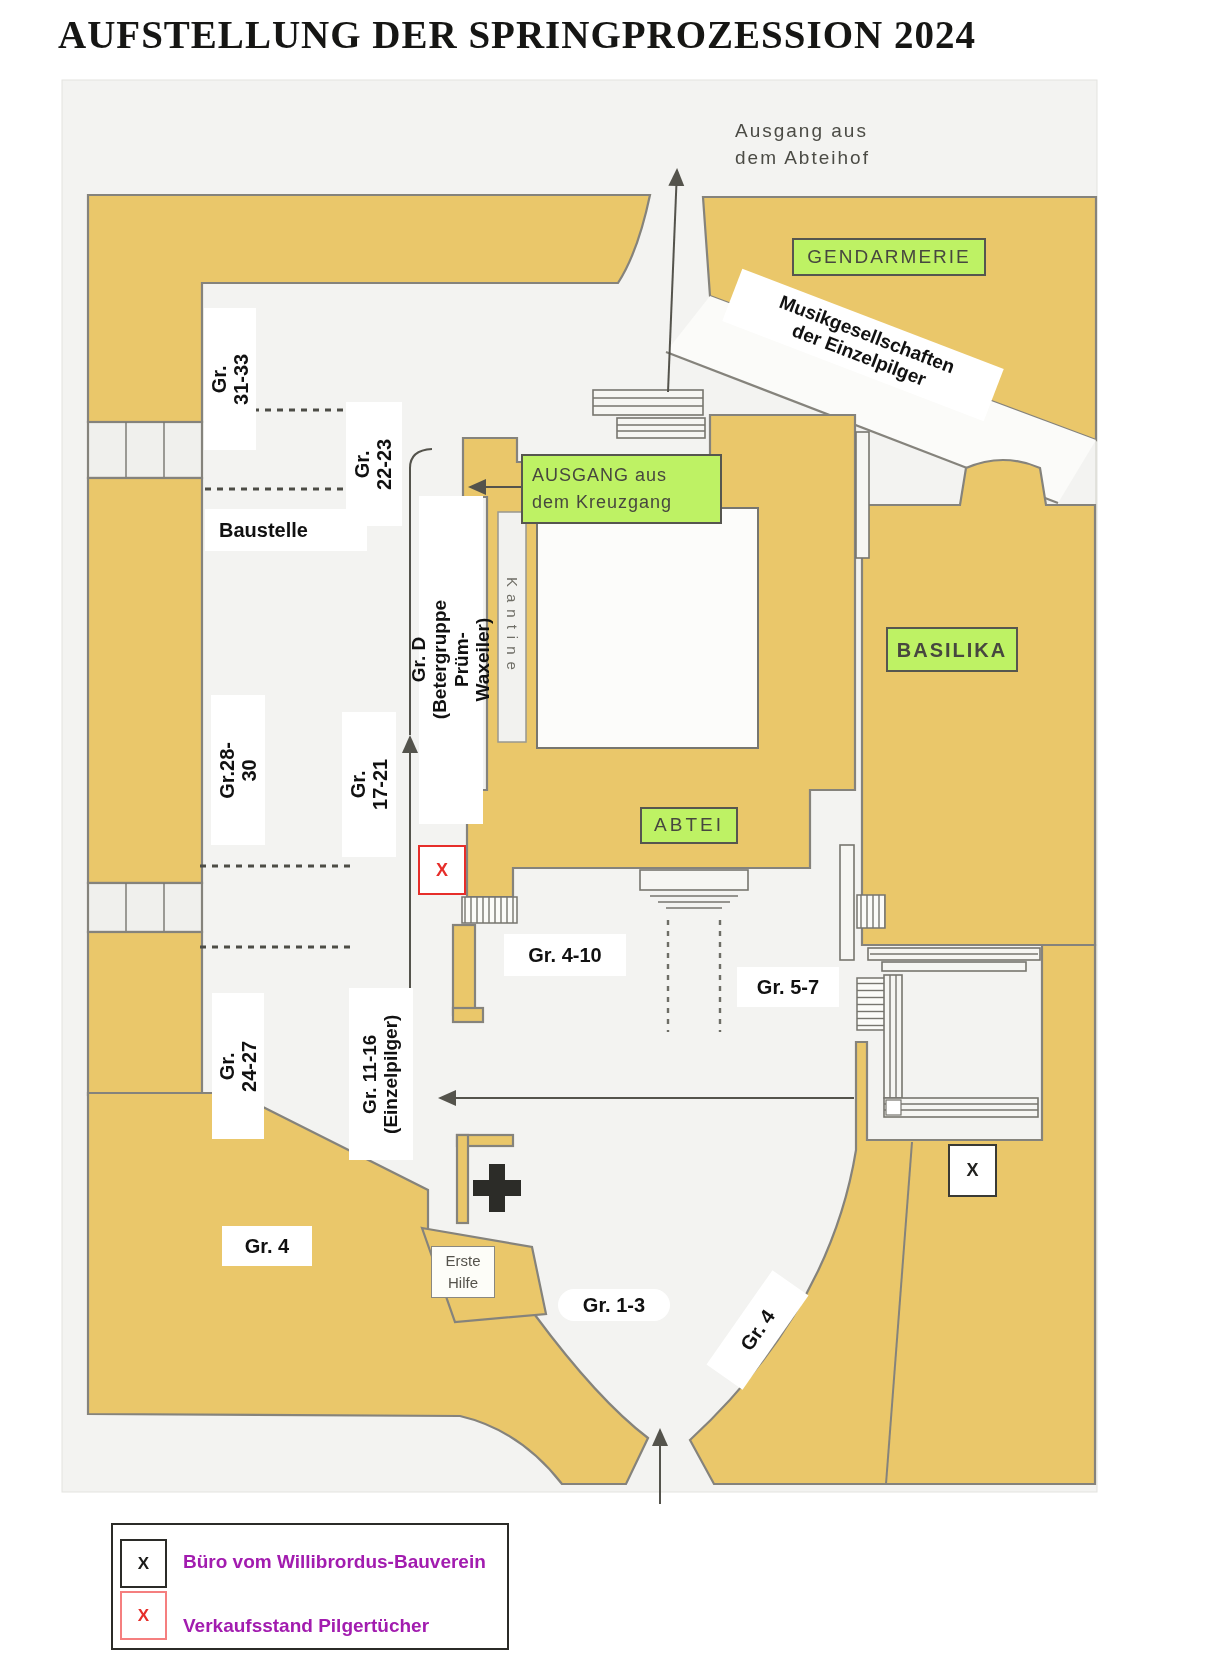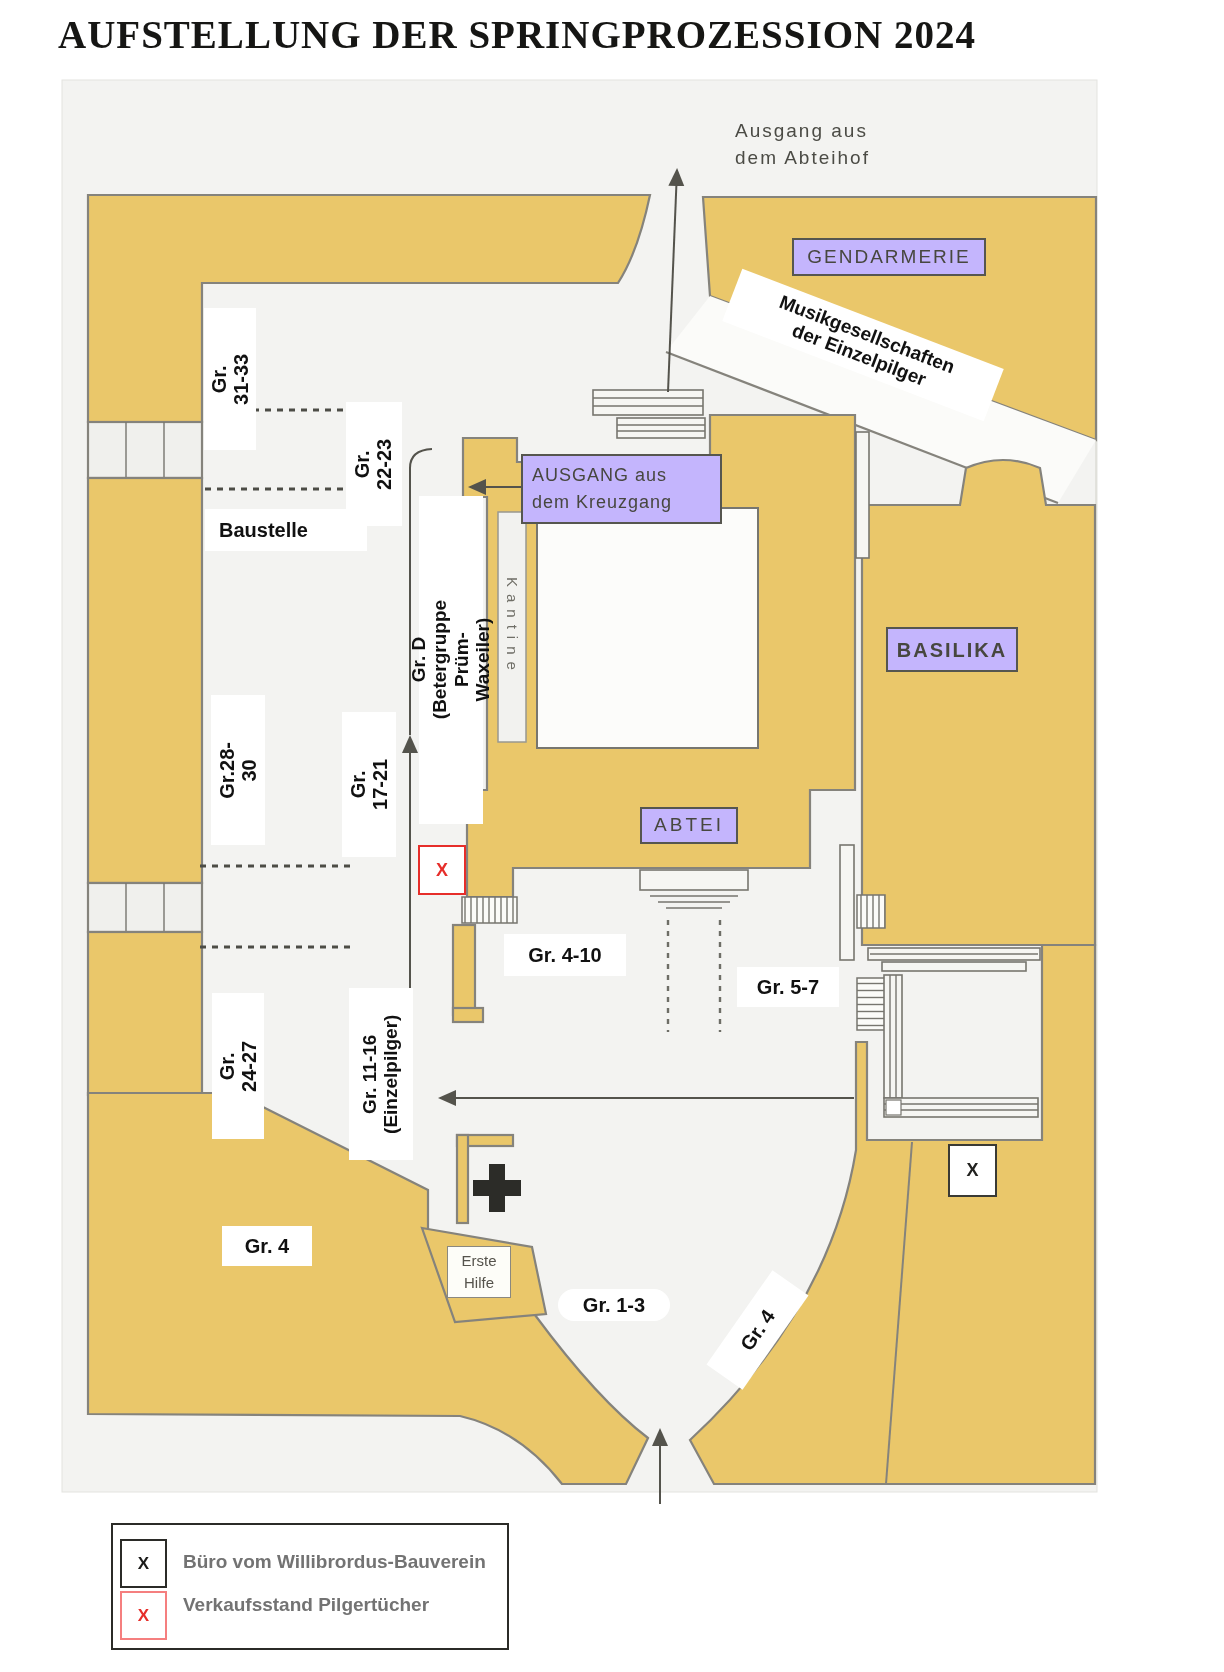--- a/index.html
+++ b/index.html
@@ -21,21 +21,21 @@
   .arrow{stroke:#54534c;stroke-width:2;fill:none;}
   
   .lbl{position:absolute;background:#fff;color:var(--ink);font-weight:700;font-size:20px;
        display:flex;align-items:center;justify-content:center;text-align:center;
        line-height:1.15;white-space:pre-line;}
   .lbl.left{justify-content:flex-start;text-align:left;}
   .vlabel{position:absolute;background:#fff;display:flex;align-items:center;justify-content:center;}
   .vlabel span{transform:rotate(-90deg);white-space:pre-line;text-align:center;
        font-weight:700;font-size:20px;line-height:1.12;color:var(--ink);}
   .vlabel.small span{font-size:19px;}
-  .obox{position:absolute;background:#c4b5fd;border:2.5px solid #56564f;color:var(--grayink);
+  .obox{position:absolute;background:#bef264;border:2.5px solid #56564f;color:var(--grayink);
        font-size:19px;letter-spacing:2px;display:flex;align-items:center;justify-content:center;
        white-space:pre-line;line-height:1.5;}
   .obox.left{justify-content:flex-start;padding-left:9px;letter-spacing:1px;}
   .kantine{position:absolute;writing-mode:vertical-rl;text-align:center;color:#6f6e66;
        font-size:15px;letter-spacing:7px;font-weight:500;display:flex;align-items:center;justify-content:center;}
   .plain{position:absolute;color:#4b4b45;font-size:19px;letter-spacing:2px;line-height:1.4;
        font-weight:500;white-space:pre-line;}
   .rot{transform-origin:center center;}
   .xbox{position:absolute;background:#fff;display:flex;align-items:center;justify-content:center;
        font-weight:700;font-size:18px;}
@@ -45,22 +45,22 @@
        font-size:15px;line-height:1.5;display:flex;align-items:center;justify-content:center;
        text-align:center;white-space:pre-line;font-weight:500;}
   
   .legend{position:absolute;left:111px;top:1523px;width:394px;height:123px;background:#fff;
        border:2.5px solid #2b2b28;}
   .legend .sw{position:absolute;left:7px;width:43px;height:45px;background:#fff;
        display:flex;align-items:center;justify-content:center;font-weight:700;font-size:17px;}
   .legend .sw.black{top:14px;border:2.5px solid #2b2b28;color:#1c1c1a;}
   .legend .sw.red{top:66px;border:2.5px solid #f57f7f;color:var(--red);}
   .legend .lg-label{position:absolute;left:70px;height:45px;display:flex;align-items:center;
-       font-weight:700;font-size:19px;color:#737373;white-space:nowrap;}
-  .legend .lg-label.r1{top:14px;} .legend .lg-label.r2{top:57px;text-align:center;}
+       font-weight:700;font-size:19px;color:#a21caf;white-space:nowrap;}
+  .legend .lg-label.r1{top:14px;} .legend .lg-label.r2{top:78px;text-align:center;}
 </style>
 </head>
 <body>
 
 <div class="stage">
 
   <div class="title">AUFSTELLUNG DER SPRINGPROZESSION 2024</div>
 
   <svg class="map" width="1224" height="1672" viewBox="0 0 1224 1672">
     <defs>
@@ -222,21 +222,21 @@
     <span>Gr. 24-27</span>
     </div>
 
   <div class="vlabel small" style="left:349px;top:988px;width:64px;height:172px;">
     <span>Gr. 11-16
 (Einzelpilger)</span>
     </div>
 
   <div class="xbox black" style="left:948px;top:1144px;width:45px;height:49px;">X</div>
 
-  <div class="firstaid" style="left:431px;top:1246px;width:62px;height:50px;margin-left:16px;">Erste
+  <div class="firstaid" style="left:431px;top:1246px;width:62px;height:50px;">Erste
 Hilfe</div>
 
   <div class="lbl" style="left:222px;top:1226px;width:90px;height:40px;">Gr. 4</div>
 
 
   <div class="lbl" style="left:558px;top:1289px;width:112px;height:32px;border-radius:20px;">Gr. 1-3</div>
 
   <div class="lbl rot" style="left:700px;top:1308px;width:115px;height:44px;transform:rotate(-55deg);">Gr. 4</div>
 
   <div class="legend">

